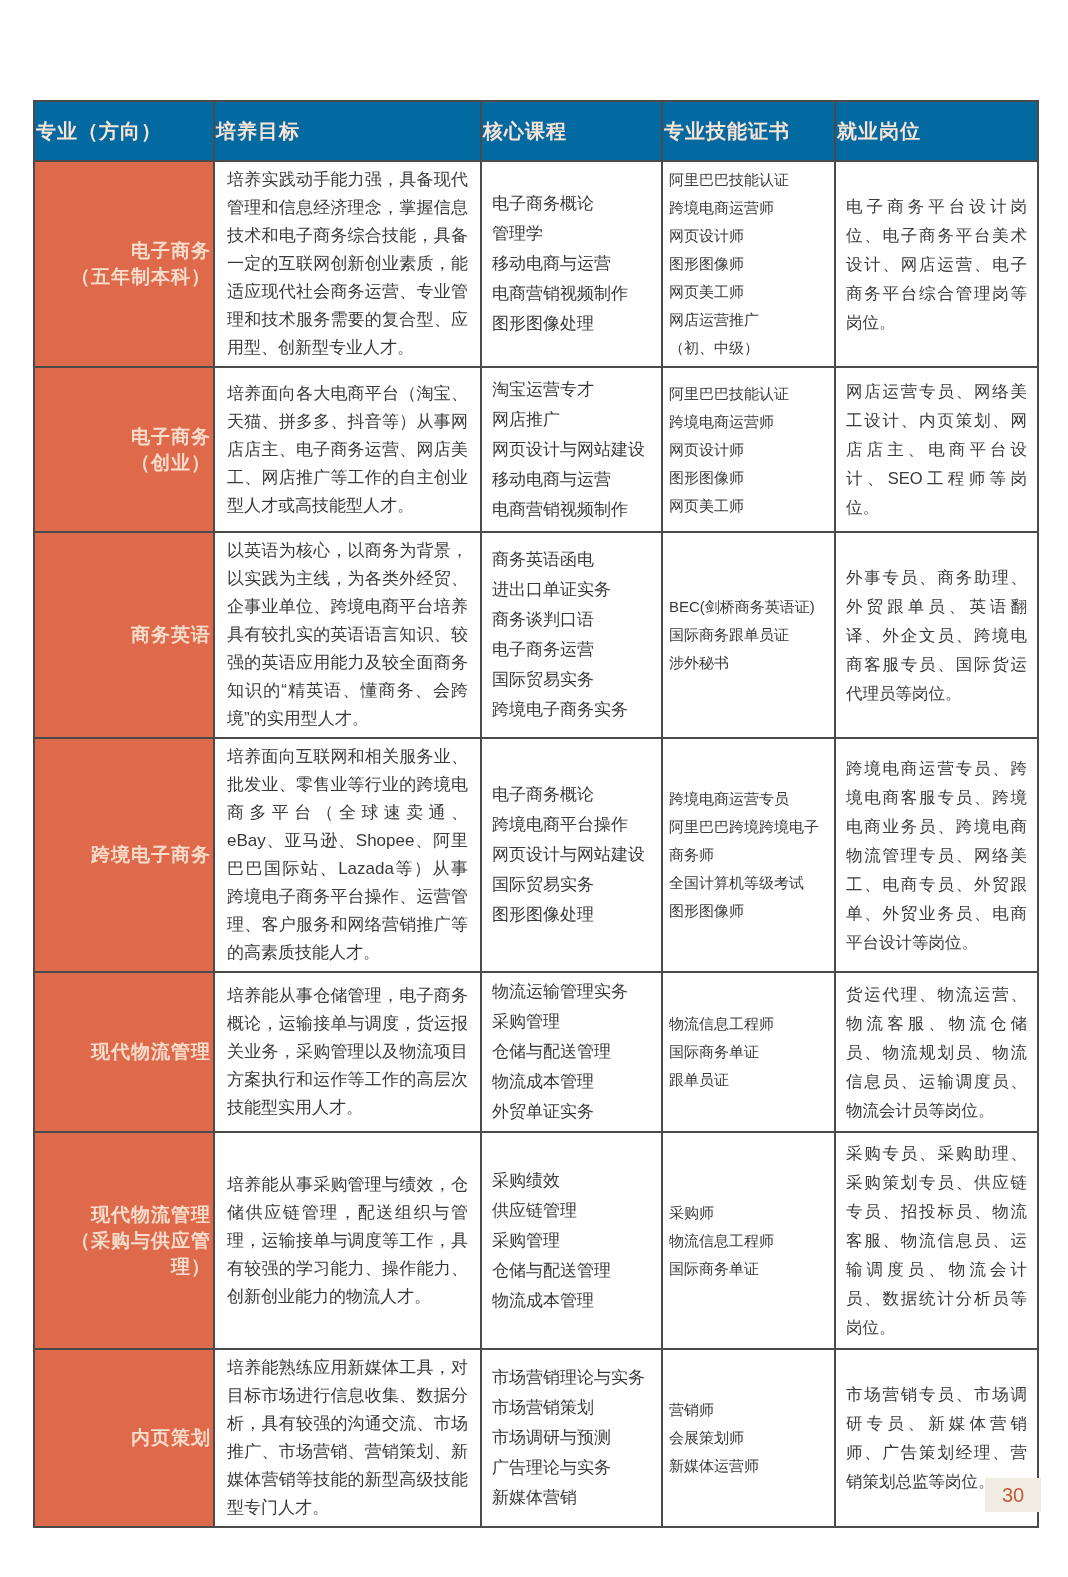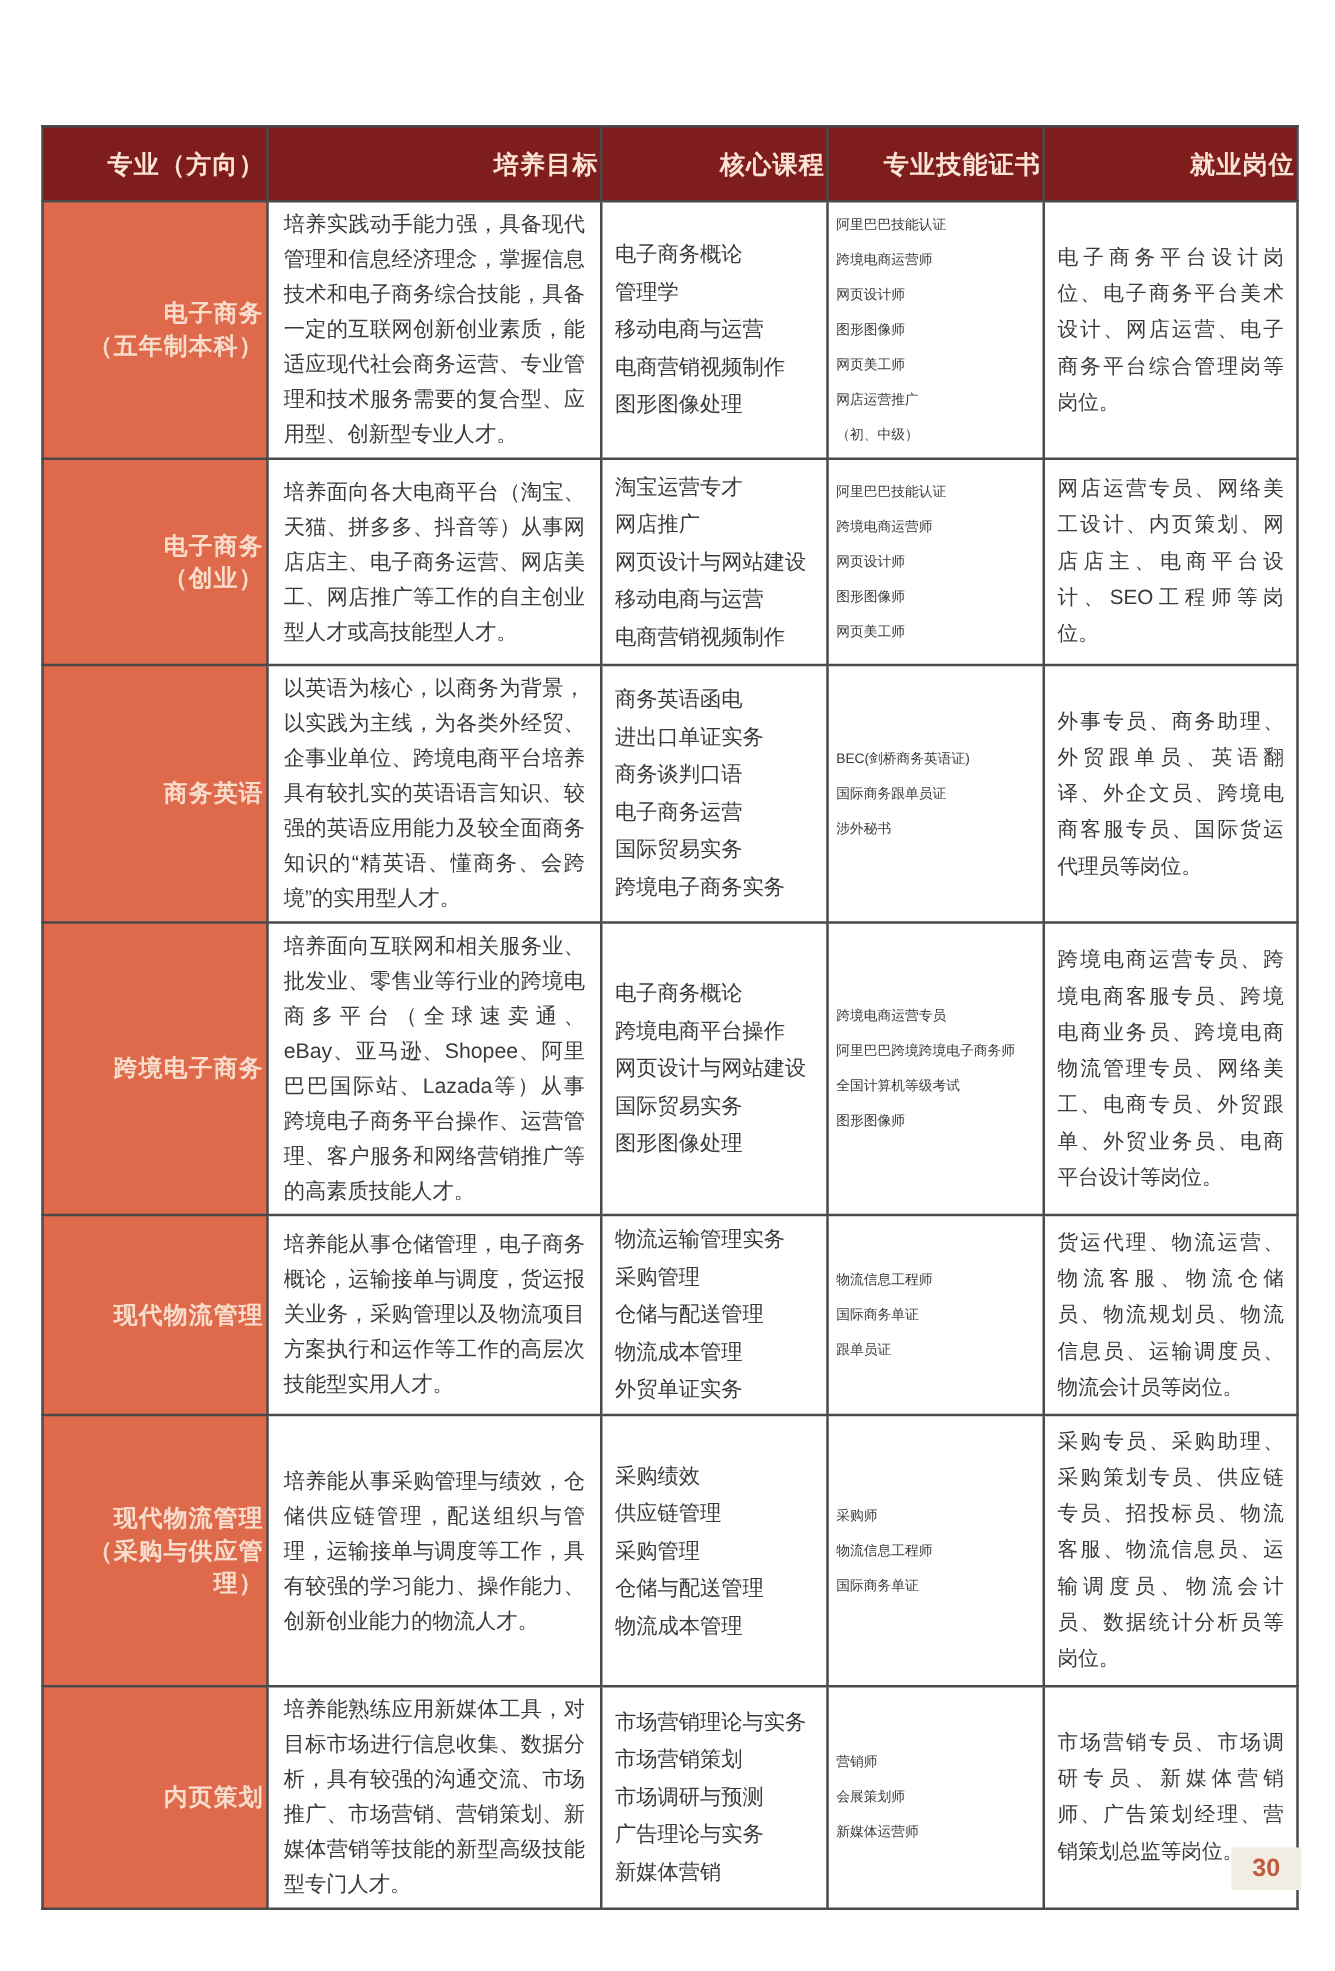--- a/index.html
+++ b/index.html
@@ -24,26 +24,26 @@
   table.majors col.c3{width:181px;}
   table.majors col.c4{width:173px;}
   table.majors col.c5{width:203px;}
   table.majors th, table.majors td{
     border:2px solid #4a4a4a;
     vertical-align:middle;
     box-sizing:border-box;
   }
   thead tr{height:60px;}
   th{
-    background:#7f1d1d;
+    background:#0369a1;
     color:#FBE3D6;
     font-size:20px;
     font-weight:bold;
     letter-spacing:1px;
-    text-align:right;
+    text-align:left;
   }
   td.major-cell{
     background:#DE6A4B;
     color:#F9DDCC;
     text-align:right;
     font-size:19px;
     font-weight:bold;
     padding:2px;
     letter-spacing:1px;
   }
@@ -57,21 +57,21 @@
   }
   td.courses-cell{padding:4px 10px;}
   .line-list div{
     font-size:17px;
     line-height:30px;
     color:#3a3a3a;
     white-space:normal;
   }
   td.certs-cell{padding:4px 4px 4px 6px;}
   td.certs-cell .line-list div{
-    font-size:11px;
+    font-size:15px;
     line-height:28px;
   }
   td.jobs-cell{padding:6px 10px;}
   .jobs-text{
     font-size:16.5px;
     line-height:29px;
     text-align:justify;
     text-justify:inter-ideograph;
     color:#3a3a3a;
   }
@@ -82,21 +82,21 @@
   tbody tr:nth-child(5){height:132px;}
   tbody tr:nth-child(6){height:163px;}
   tbody tr:nth-child(7){height:176px;}
   .page-number{
     position:absolute;
     left:985px; top:1478px;
     width:56px; height:34px;
     background:#F2EDE2;
     color:#C05A3C;
     font-size:20px;
-    font-weight:bold;
+    font-weight:normal;
     display:flex;
     align-items:center;
     justify-content:center;
   }
 </style>
 </head>
 <body>
 
 <div class="page">
   <table class="majors">

